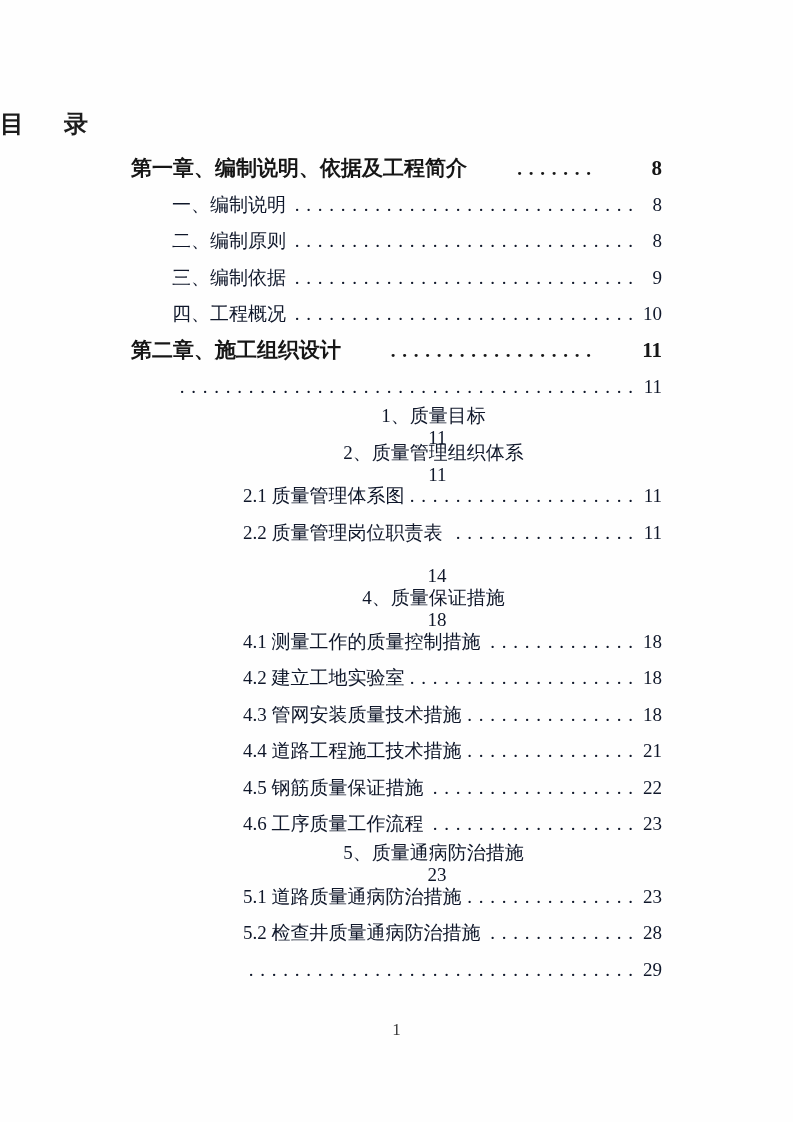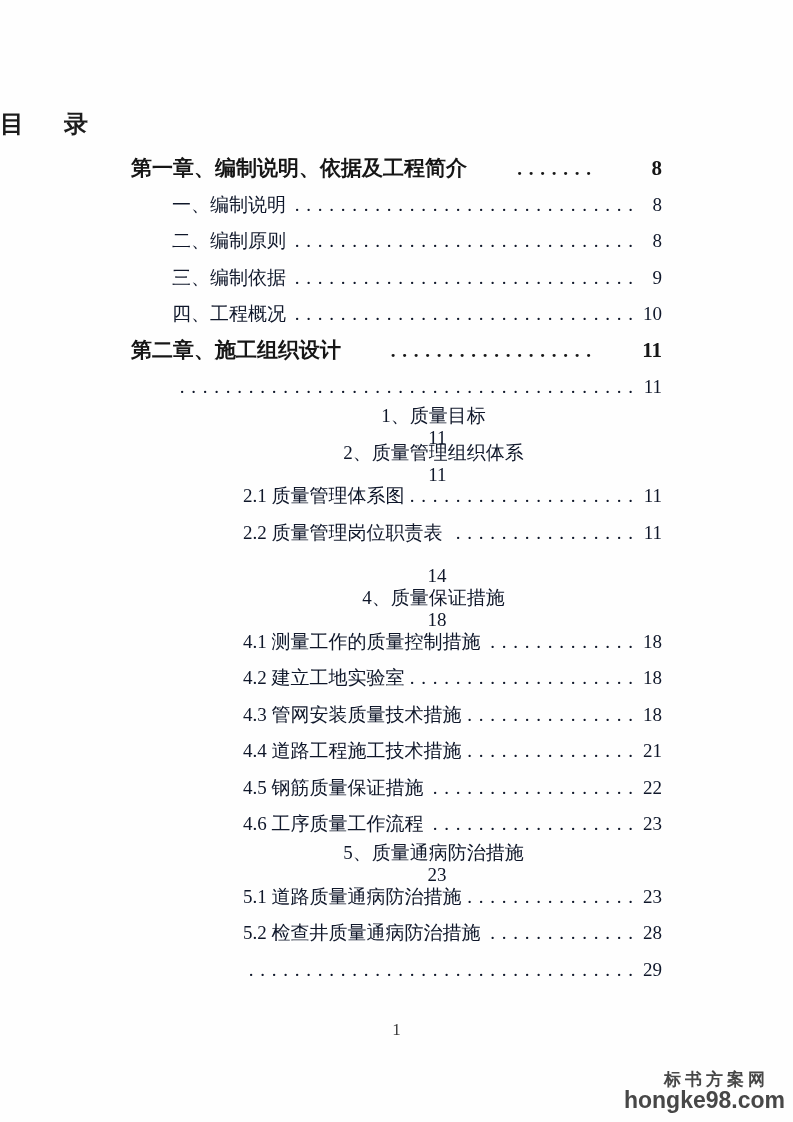--- a/index.html
+++ b/index.html
@@ -214,18 +214,14 @@
       <span class="toc-page">28</span>
     </div>
       <div class="toc-row lvl3">
       <span class="leader"></span>
       <span class="toc-page">29</span>
     </div>
     </div>
 
   <div class="page-number">1</div>
 
-  <div class="watermark">
-    <div class="wm-name">标书方案网</div>
-    <div class="wm-url">hongke98.com</div>
-  </div>
 
 </div>
 
 </body></html>

